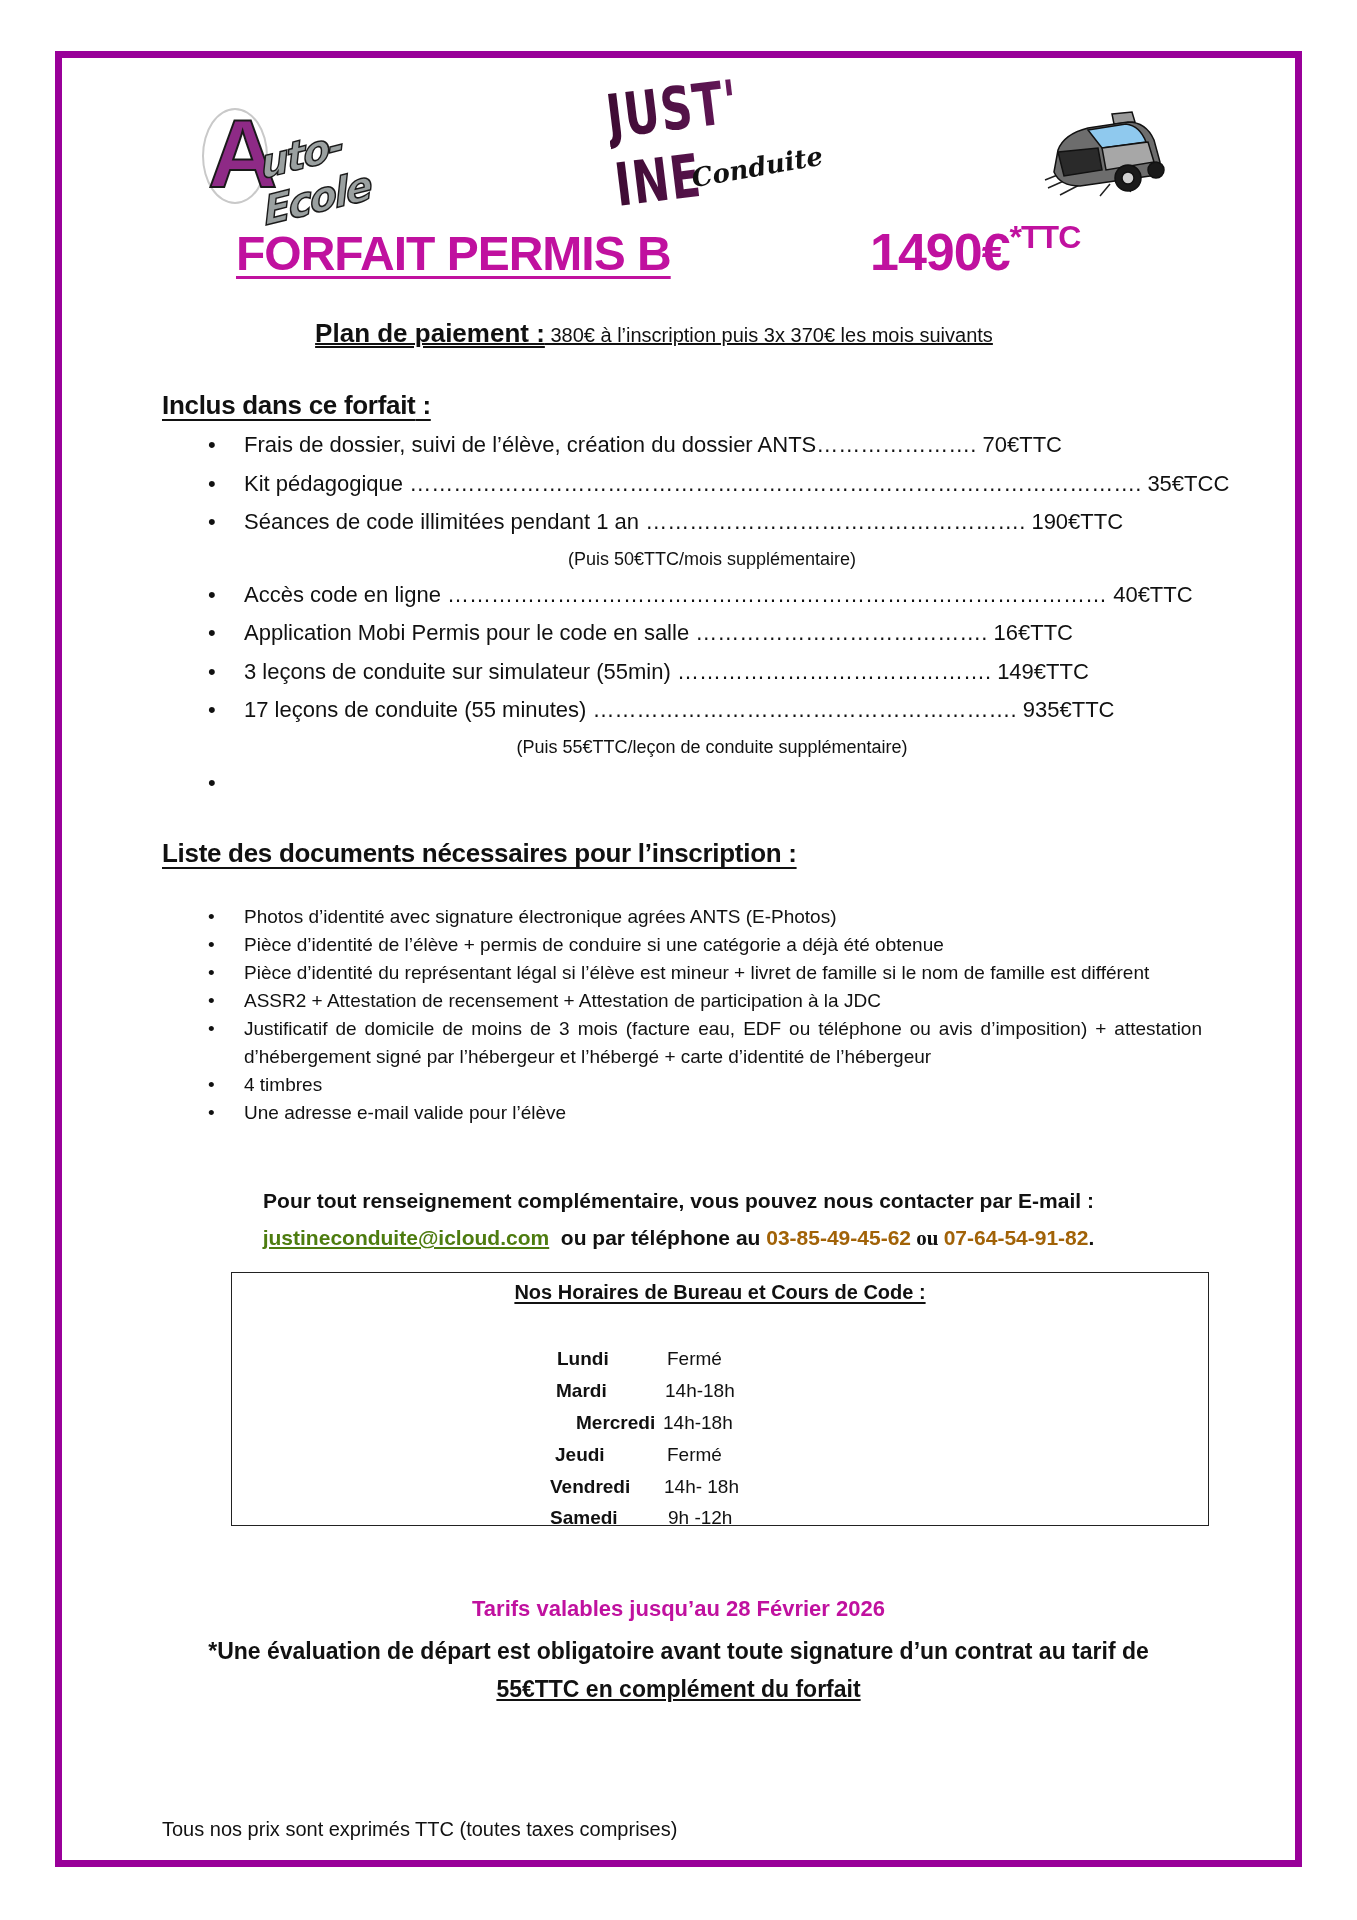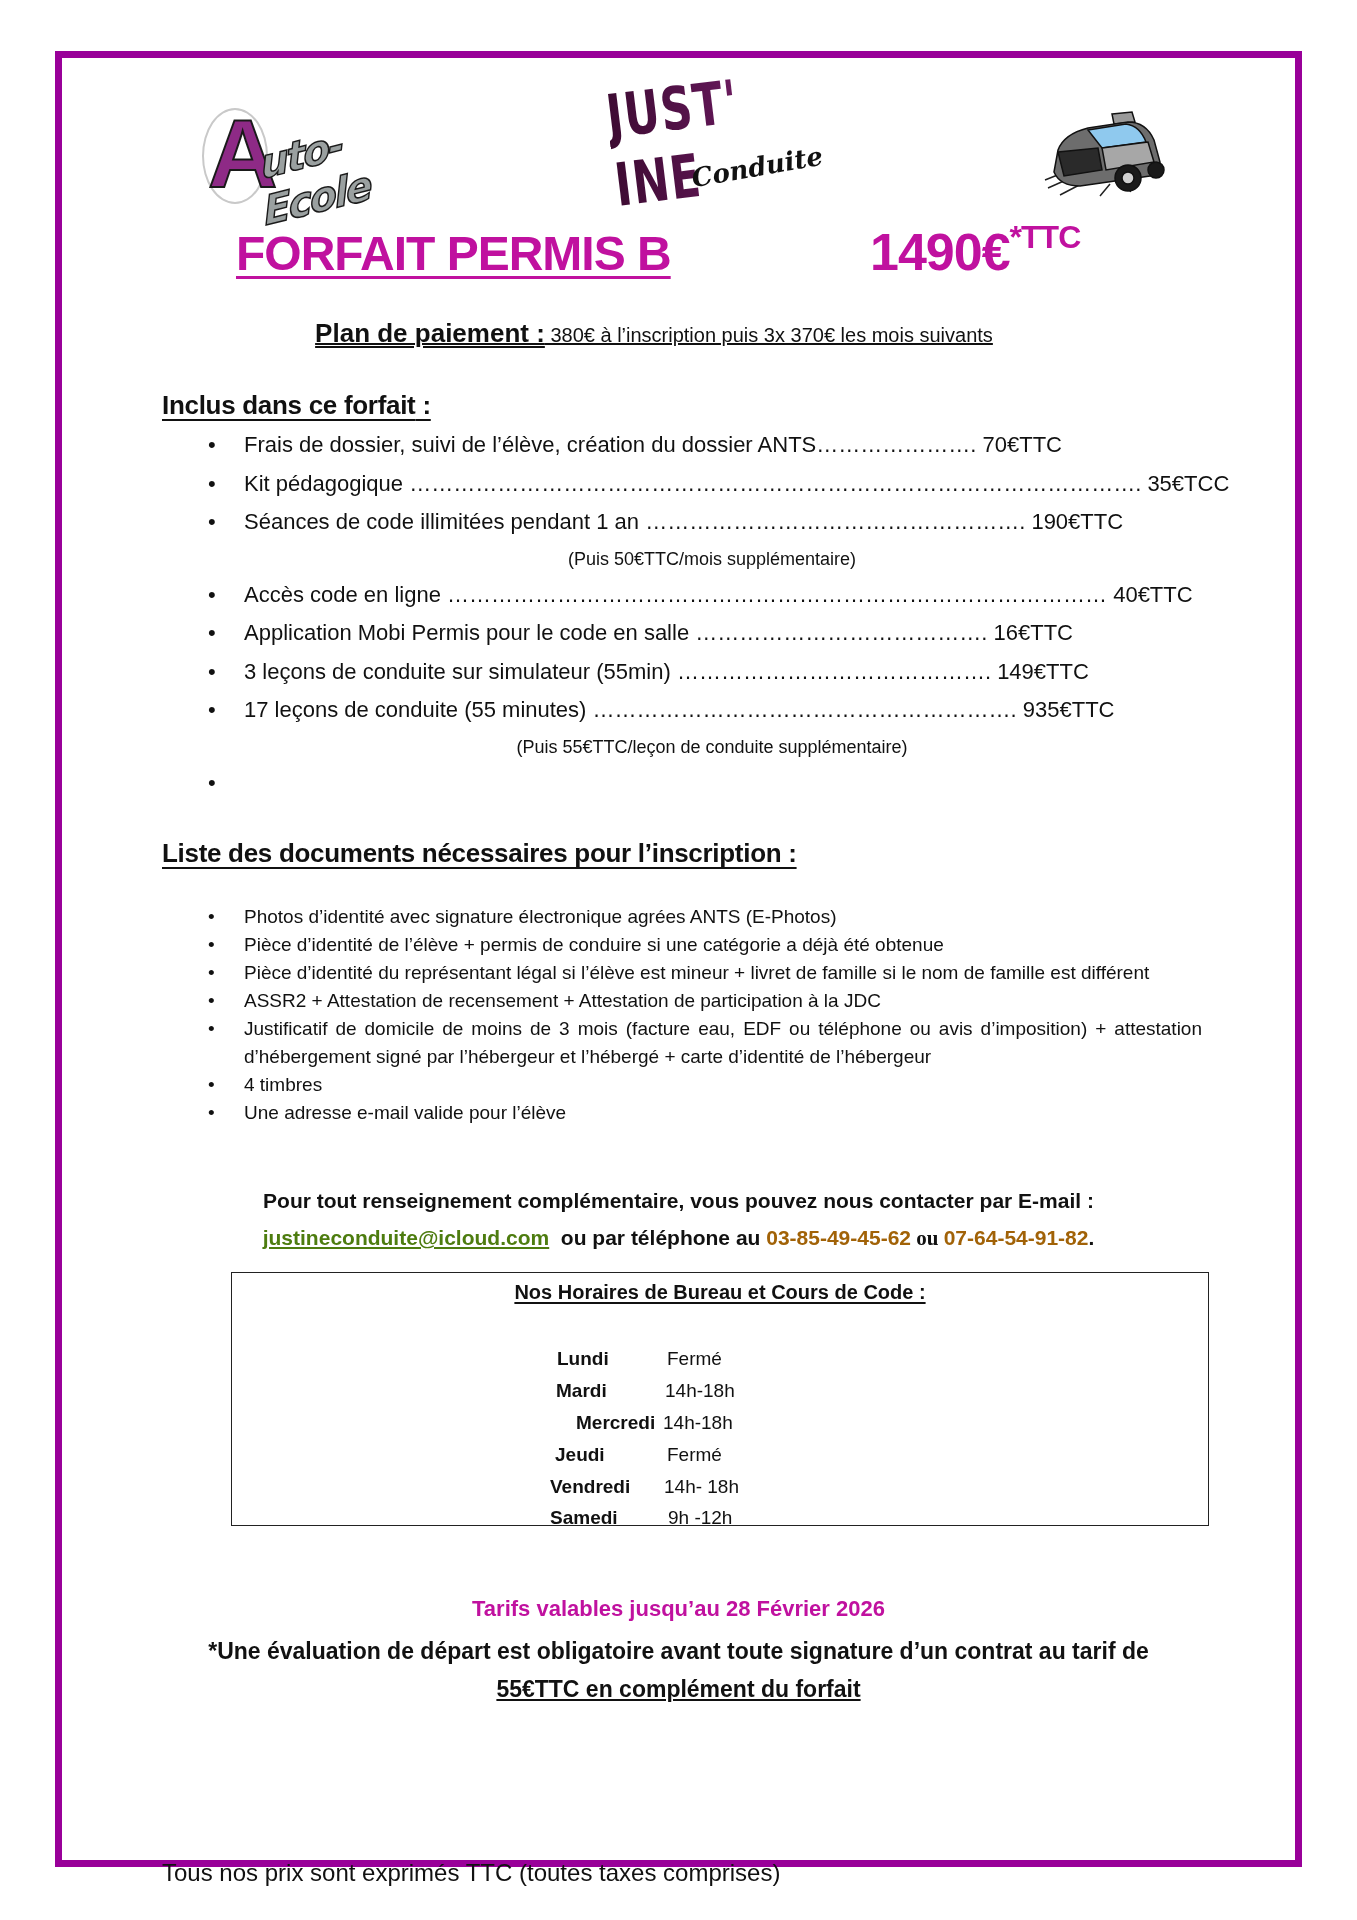--- a/index.html
+++ b/index.html
@@ -70,21 +70,21 @@
                    font-size: 20px; text-decoration: underline; text-underline-offset: 3px; }
     .hours-row { position: absolute; font-size: 19px; }
     .hours-row .day { position: absolute; font-weight: bold; white-space: nowrap; }
     .hours-row .time { position: absolute; white-space: nowrap; }
 
     .validity { position: absolute; left: 0; width: 1357px; top: 1596px; text-align: center;
                 font-weight: bold; font-size: 22px; color: #c0119f; }
     .eval { position: absolute; left: 0; width: 1357px; top: 1632px; text-align: center;
             font-weight: bold; font-size: 23px; line-height: 38px; }
     .eval .u { text-decoration: underline; }
-    .footer { position: absolute; left: 162px; top: 1818px; font-size: 24px; margin-top: 41px; }
+    .footer { position: absolute; left: 162px; top: 1818px; font-size: 20px; }
   </style>
 </head>
 <body>
 
 <div class="frame"></div>
 
 <div class="logo logo-auto">
   <div class="ring"></div>
   <div class="bigA">A</div>
   <div class="word">uto-Ecole</div>

